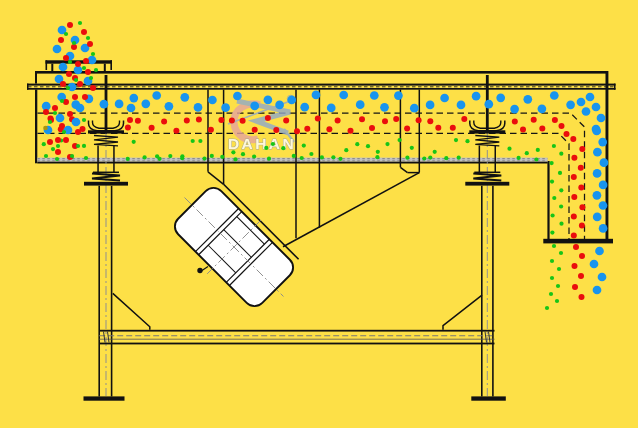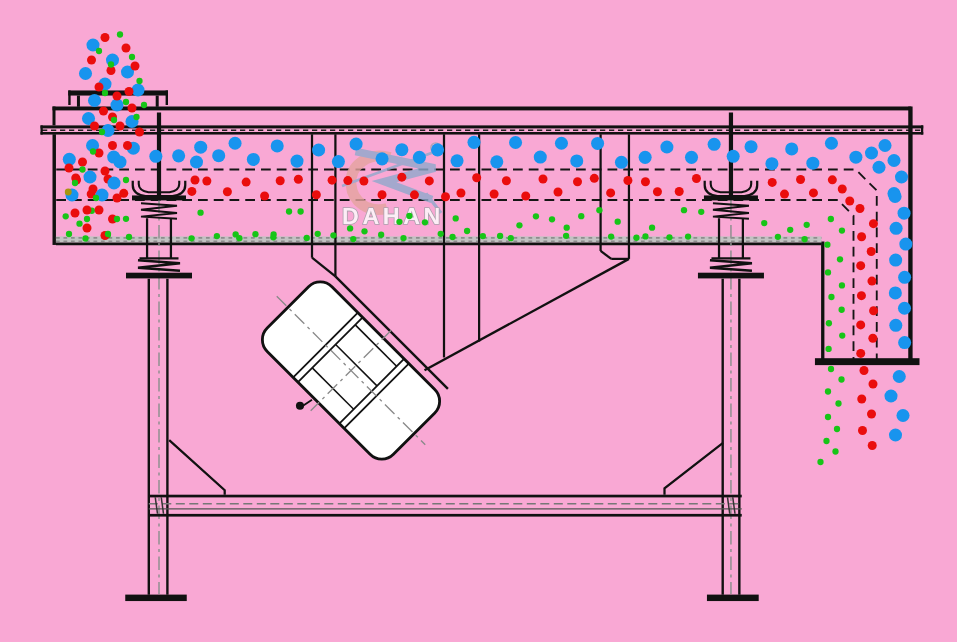--- a/index.html
+++ b/index.html
@@ -1,16 +1,16 @@
 <!DOCTYPE html>
 <html><head>
 <meta charset="utf-8">
 <style>
 html,body{margin:0;padding:0;background:#ffffff;}
-#page{position:relative;width:638px;height:428px;background:#f9a8d4;overflow:hidden;}
+#page{position:relative;width:638px;height:428px;background:#fde047;overflow:hidden;}
 </style>
 </head>
 <body>
 <div id="page">
 <svg width="638" height="428" viewBox="0 0 638 428">
 <rect x="27" y="83.6" width="588.5" height="2.0" fill="#111111"></rect>
 <rect x="27" y="88.0" width="588.5" height="1.7" fill="#111111"></rect>
 <line x1="28" y1="86.8" x2="615" y2="86.8" stroke="#222" stroke-width="0.9" stroke-dasharray="3.5 2.5" stroke-linecap="butt"></line>
 <rect x="27" y="83.6" width="1.5" height="6.1" fill="#111111"></rect>
 <rect x="614.0" y="83.6" width="1.5" height="6.1" fill="#111111"></rect>

